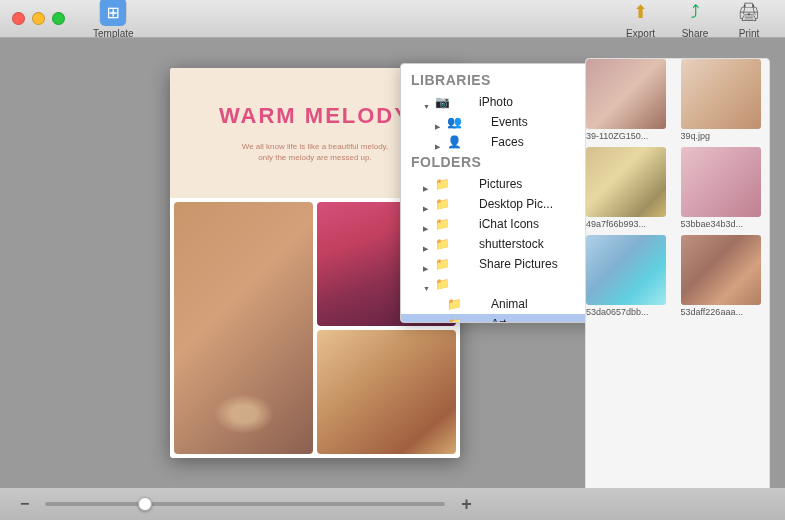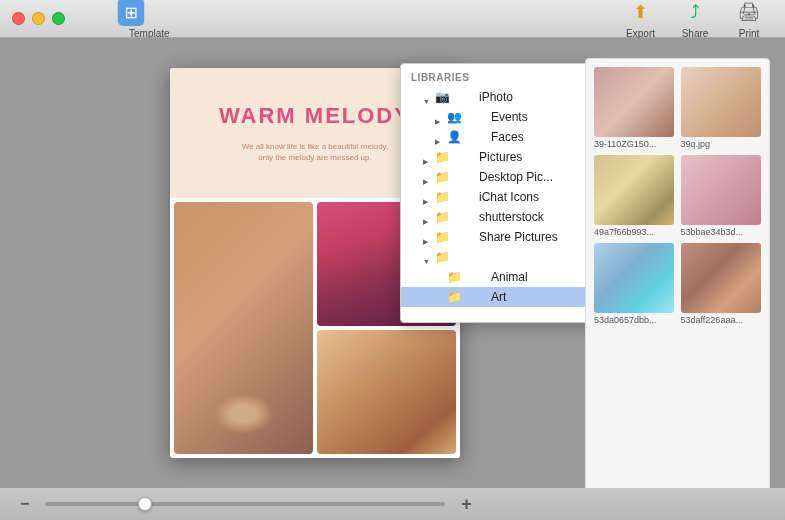--- a/index.html
+++ b/index.html
@@ -56,21 +56,20 @@
       background: #e0e0e0;
       border: 1px solid #ccc;
       border-radius: 5px;
       display: flex;
       align-items: center;
       justify-content: center;
     }
     .toolbar-btn-left .btn-label {
       font-size: 10px;
       color: #444;
-      margin-left: 36px;
     }
 
     .toolbar-right {
       position: absolute;
       right: 12px;
       top: 0;
       height: 100%;
       display: flex;
       align-items: center;
       gap: 6px;
@@ -189,21 +188,21 @@
       font-size: 12px;
       color: #222;
     }
     .fb-scroll {
       height: 100%;
       overflow-y: auto;
       padding: 6px 0;
     }
     .fb-section {
       padding: 2px 10px 4px 10px;
-      font-size: 10px;
+      font-size: 14px;
       font-weight: 700;
       color: #888;
       letter-spacing: 0.5px;
       text-transform: uppercase;
     }
     .fb-item {
       display: flex;
       align-items: center;
       padding: 3px 10px;
       cursor: pointer;
@@ -248,21 +247,20 @@
     #photogrid {
       position: absolute;
       right: 15px;
       top: 20px;
       width: 185px;
       height: 440px;
       background: #f5f5f5;
       border: 1px solid #ddd;
       border-radius: 4px;
       overflow-y: auto;
-      padding: 8px;
     }
     .photogrid-inner {
       display: grid;
       grid-template-columns: 1fr 1fr;
       gap: 6px;
     }
     .photo-thumb {
       display: flex;
       flex-direction: column;
       gap: 2px;
@@ -412,20 +410,21 @@
         <span class="fb-chevron chevron-right"></span>
         <span class="fb-icon">👥</span>
         <span class="fb-label">Events</span>
       </div>
       <div class="fb-item indented2">
         <span class="fb-chevron chevron-right"></span>
         <span class="fb-icon">👤</span>
         <span class="fb-label">Faces</span>
       </div>
 
+      <div class="fb-section">FOLDERS</div>
 
       <div class="fb-item indented1">
         <span class="fb-chevron chevron-right"></span>
         <span class="fb-icon">📁</span>
         <span class="fb-label">Pictures</span>
       </div>
       <div class="fb-item indented1">
         <span class="fb-chevron chevron-right"></span>
         <span class="fb-icon">📁</span>
         <span class="fb-label">Desktop Pic...</span>

